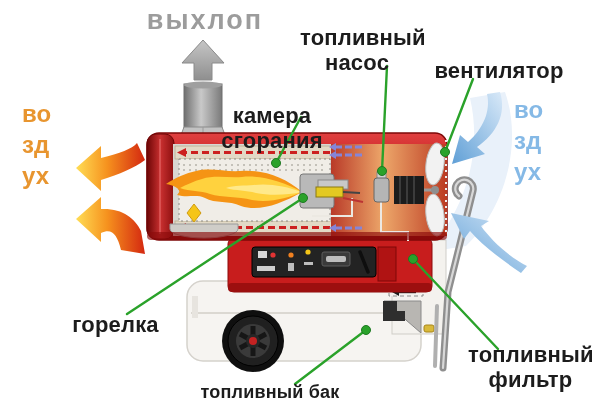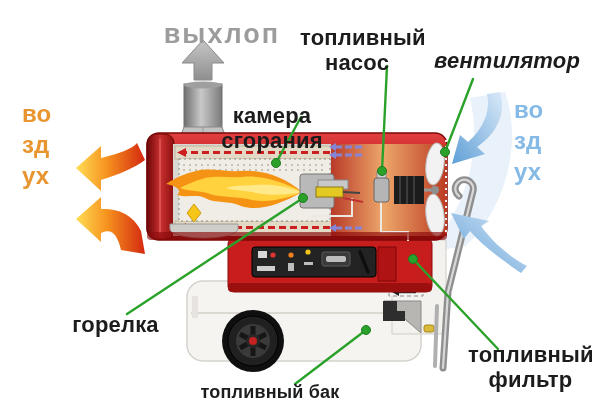--- a/index.html
+++ b/index.html
@@ -239,29 +239,29 @@
     <circle class="leaderdot" cx="445" cy="152" r="4.5"></circle>
     <path class="leader" d="M127,314 L303,198"></path>
     <circle class="leaderdot" cx="303" cy="198" r="4.5"></circle>
     <path class="leader" d="M295,384 L366,330"></path>
     <circle class="leaderdot" cx="366" cy="330" r="4.5"></circle>
     <path class="leader" d="M498,349 L413,259"></path>
     <circle class="leaderdot" cx="413" cy="259" r="4.5"></circle>
   </g>
 </svg>
 
-<div class="lbl lbl-exhaust" style="left:130px;top:19px;width:150px;text-align:right;">выхлоп</div>
+<div class="lbl lbl-exhaust" style="left:130px;top:5px;width:150px;">выхлоп</div>
 
 <div class="lbl" style="left:217px;top:74px;width:110px;margin-top:30px;">камера
 сгорания</div>
 
 <div class="lbl" style="left:300px;top:26px;width:114px;">топливный
 насос</div>
 
-<div class="lbl" style="left:434px;top:49px;width:130px;font-style:italic;">вентилятор</div>
+<div class="lbl" style="left:434px;top:59px;width:130px;">вентилятор</div>
 
 <div class="vertword vert-hot" style="left:22px;top:98px;">воздух</div>
 
 <div class="vertword vert-cold" style="left:514px;top:94px;">воздух</div>
 
 <div class="lbl" style="left:68px;top:313px;width:95px;">горелка</div>
 
 <div class="lbl" style="left:180px;top:382px;width:180px;font-size:18px;">топливный бак</div>
 
 <div class="lbl" style="left:468px;top:343px;width:125px;">топливный

